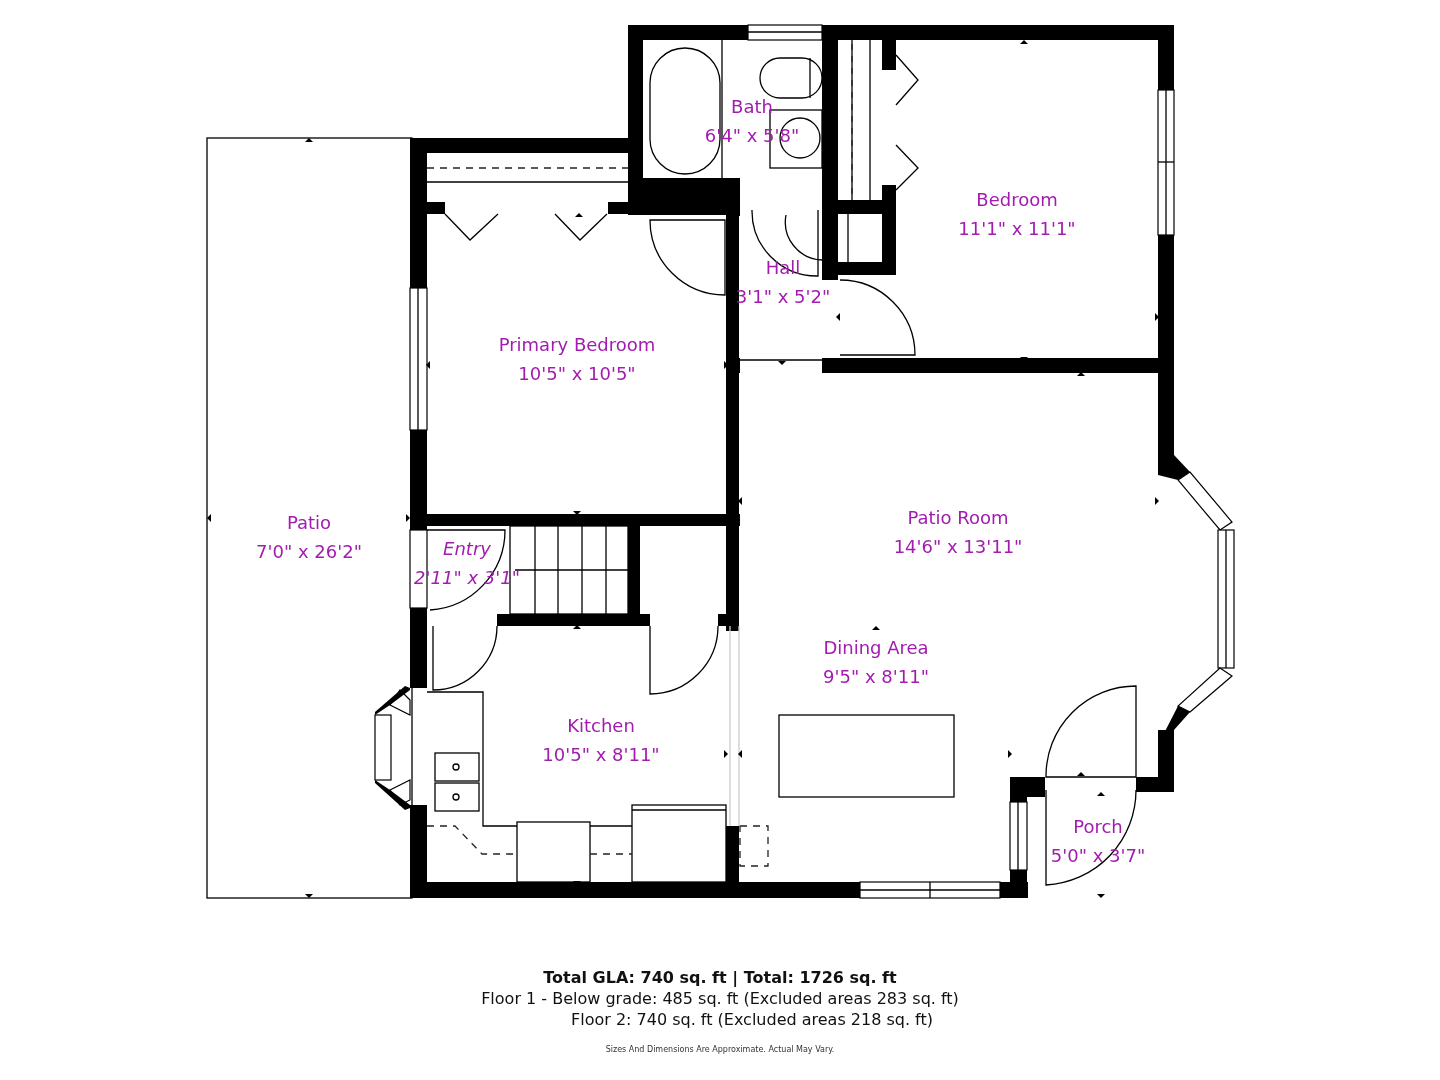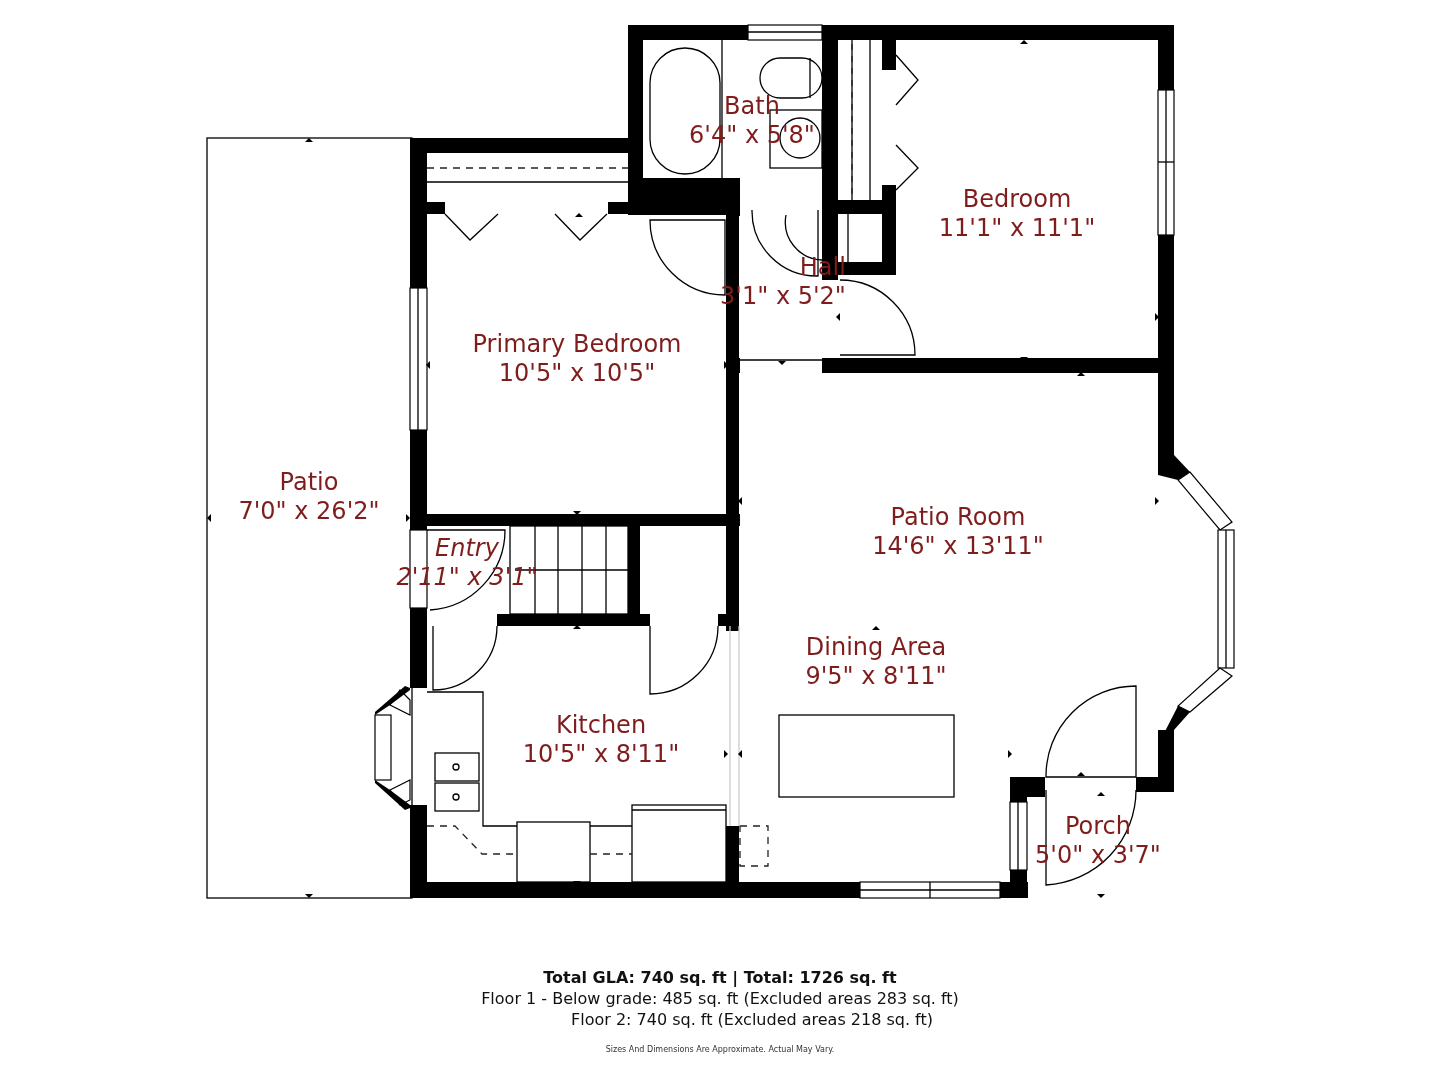--- a/index.html
+++ b/index.html
@@ -3,21 +3,21 @@
 <meta charset="utf-8">
 <style>
   html, body { margin:0; padding:0; background:#ffffff; }
   body { width:1440px; height:1080px; position:relative; overflow:hidden; font-family:"DejaVu Sans", "Liberation Sans", sans-serif; color:#111; }
   #plan { position:absolute; left:0; top:0; width:1440px; height:1080px; }
   .wall { fill:#000; }
   .thin { fill:none; stroke:#000; stroke-width:1.3; }
   .dash { fill:none; stroke:#222; stroke-width:1.3; stroke-dasharray:7 6; }
   .win { fill:#fff; stroke:#000; stroke-width:1.2; }
   .tick { fill:#000; }
-  .room-label { position:absolute; text-align:center; font-size:24px; line-height:29px; white-space:nowrap; color:#7f1d1d; transform:translateX(-50%); }
+  .room-label { position:absolute; text-align:center; font-size:18px; line-height:29px; white-space:nowrap; color:#a21caf; transform:translateX(-50%); }
   .room-label span { display:block; }
   .footer { position:absolute; left:0; width:1440px; text-align:center; color:#111; }
   .f-total { top:968px; font-size:16px; font-weight:bold; }
   .f-line { font-size:16px; }
   .f1 { top:989px; }
   .f2 { top:1010px;padding-left:32px; }
   .f-note { top:1045px; font-size:8px; color:#333; }
 </style>
 </head>
 <body>
@@ -203,29 +203,29 @@
 </svg>
 
 <div class="room-label" style="left:752px; top:92px;">
   <span>Bath</span>
   <span>6'4" x 5'8"</span>
 </div>
 <div class="room-label" style="left:1017px; top:185px;">
   <span>Bedroom</span>
   <span>11'1" x 11'1"</span>
 </div>
-<div class="room-label" style="left:783px; top:253px;text-align:right;">
+<div class="room-label" style="left:783px; top:253px;">
   <span>Hall</span>
   <span>3'1" x 5'2"</span>
 </div>
 <div class="room-label" style="left:577px; top:330px;">
   <span>Primary Bedroom</span>
   <span>10'5" x 10'5"</span>
 </div>
-<div class="room-label" style="left:309px; top:468px;">
+<div class="room-label" style="left:309px; top:508px;">
   <span>Patio</span>
   <span>7'0" x 26'2"</span>
 </div>
 <div class="room-label" style="left:467px; top:534px;font-style:italic;">
   <span>Entry</span>
   <span>2'11" x 3'1"</span>
 </div>
 <div class="room-label" style="left:958px; top:503px;">
   <span>Patio Room</span>
   <span>14'6" x 13'11"</span>

